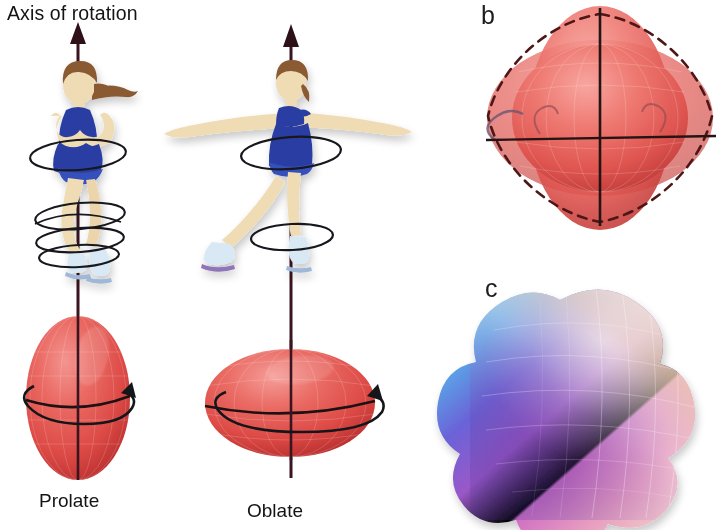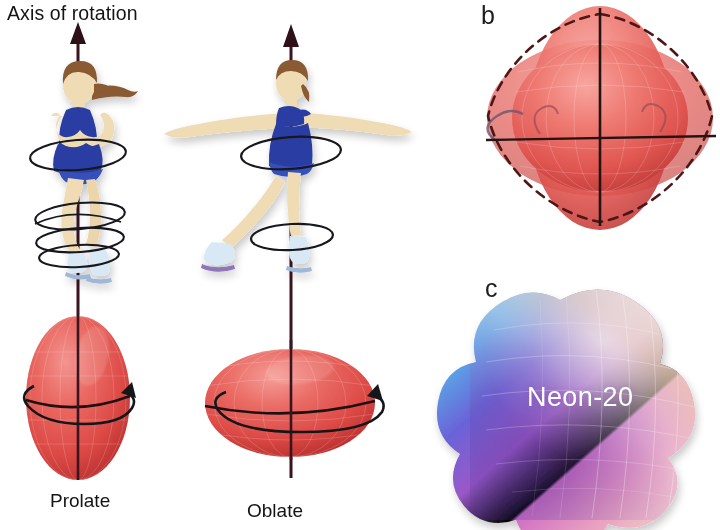--- a/index.html
+++ b/index.html
@@ -7,21 +7,21 @@
   body{width:720px;height:530px;overflow:hidden;
        font-family:"Liberation Sans","DejaVu Sans",sans-serif;color:#1a1a1a;}
   #figure{position:relative;width:612px;height:530px;background:#ffffff;}
 
   .abs{position:absolute;}
 
   
   #axis-title{left:7px;top:2px;font-size:19.5px;letter-spacing:.1px;color:#141414;
               white-space:nowrap;}
   .shape-caption{font-size:19px;color:#141414;white-space:nowrap;}
-  #caption-prolate{left:50px;top:490px;}
+  #caption-prolate{left:39px;top:490px;}
   #caption-oblate{left:247px;top:500px;}
   .panel-label{font-size:25px;color:#1d1d1d;line-height:1;}
   #label-b{left:481px;top:3px;}
   #label-c{left:485px;top:276px;}
 
   #neon-label{left:527px;top:382px;font-size:27px;color:#ffffff;
               letter-spacing:.4px;white-space:nowrap;
               text-shadow:0 0 6px rgba(120,60,160,.45);}
 
   svg{display:block;}
@@ -315,15 +315,14 @@
   <div class="abs" id="axis-title">Axis of rotation</div>
 
   <div class="abs shape-caption" id="caption-prolate">Prolate</div>
 
   <div class="abs shape-caption" id="caption-oblate">Oblate</div>
 
   <div class="abs panel-label" id="label-b">b</div>
 
   <div class="abs panel-label" id="label-c">c</div>
 
-  <div class="abs" id="neon-label">Neon-20</div>
 
 </div>
 
 </body></html>

